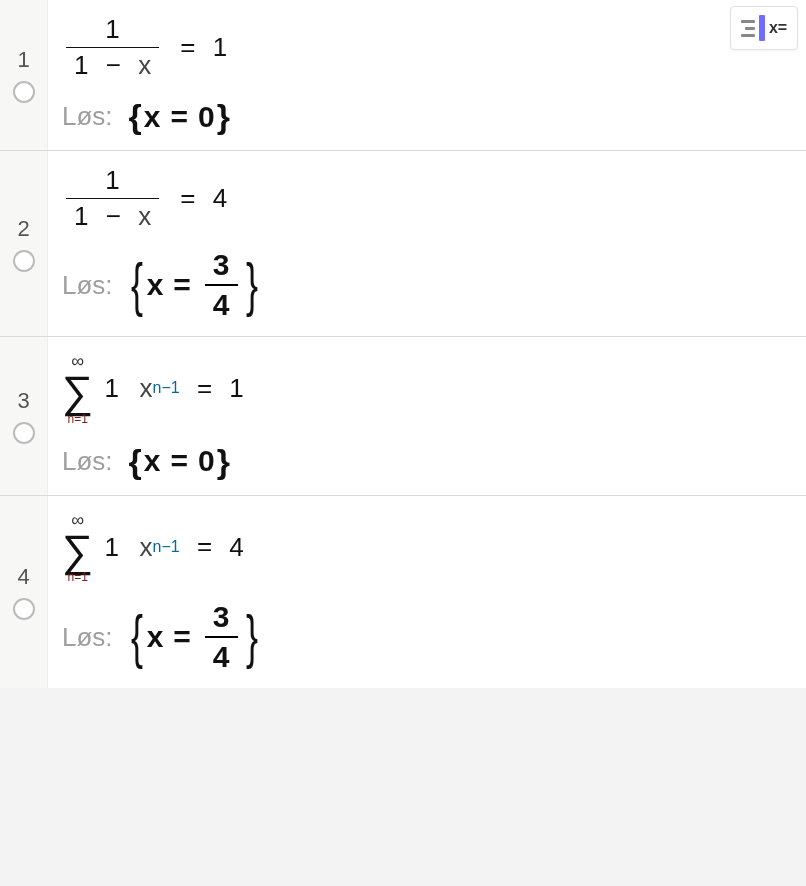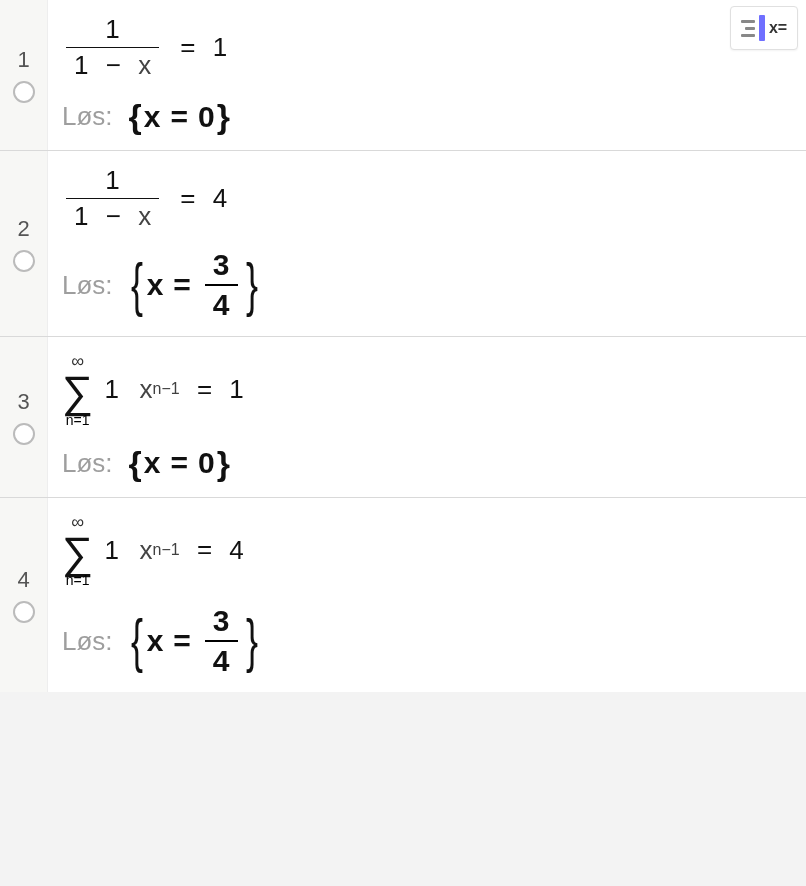--- a/index.html
+++ b/index.html
@@ -98,22 +98,22 @@
   
   .sum-wrap {
     display:inline-flex;
     flex-direction: column;
     align-items: center;
     vertical-align: middle;
     margin-right: 4px;
   }
   .sum-top { font-size: 18px; color:#333; }
   .sum-sigma { font-size: 44px; line-height: 0.9; }
-  .sum-bottom { font-size: 14px; color:#000000; }
-  .sup { font-size: 16px; vertical-align: super; color:#404040; }
+  .sum-bottom { font-size: 12px; color:#7f1d1d; }
+  .sup { font-size: 16px; vertical-align: super; color:#0369a1; }
   .color-var { color:#444; }
 
   
   .toolbar-btn {
     position: absolute;
     top: 6px;
     right: 8px;
     width: 68px;
     height: 44px;
     background: #fff;

